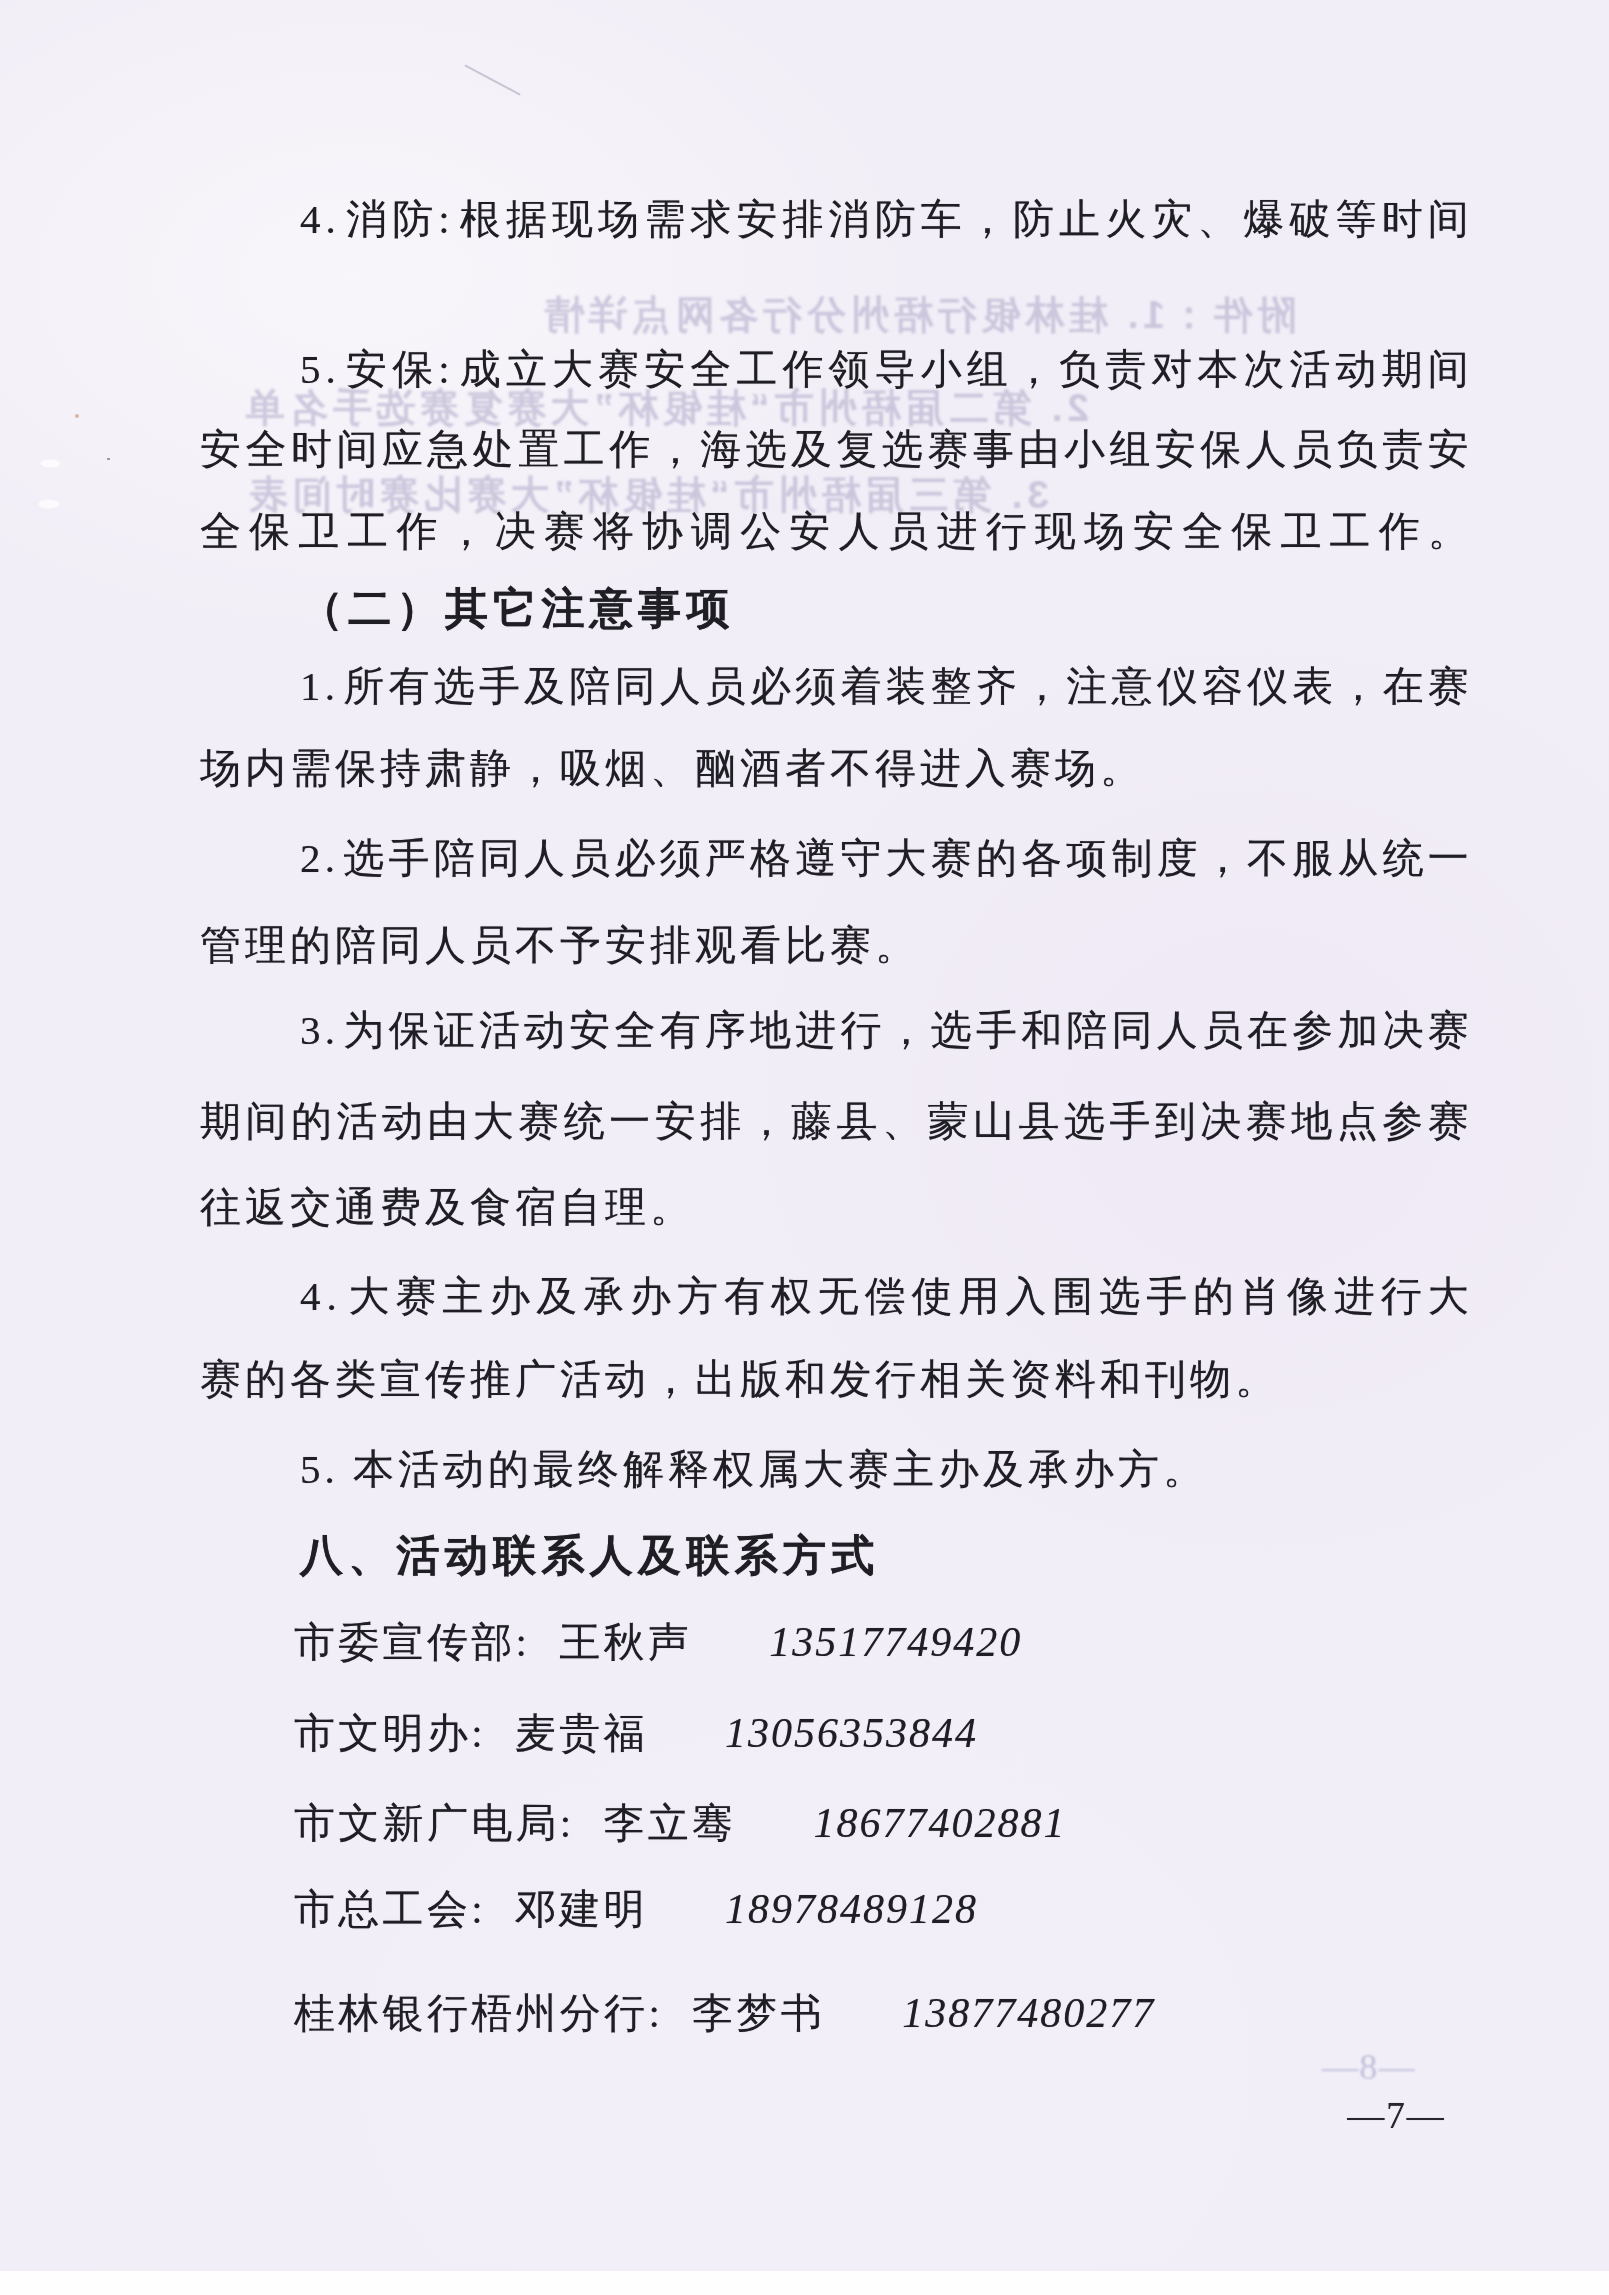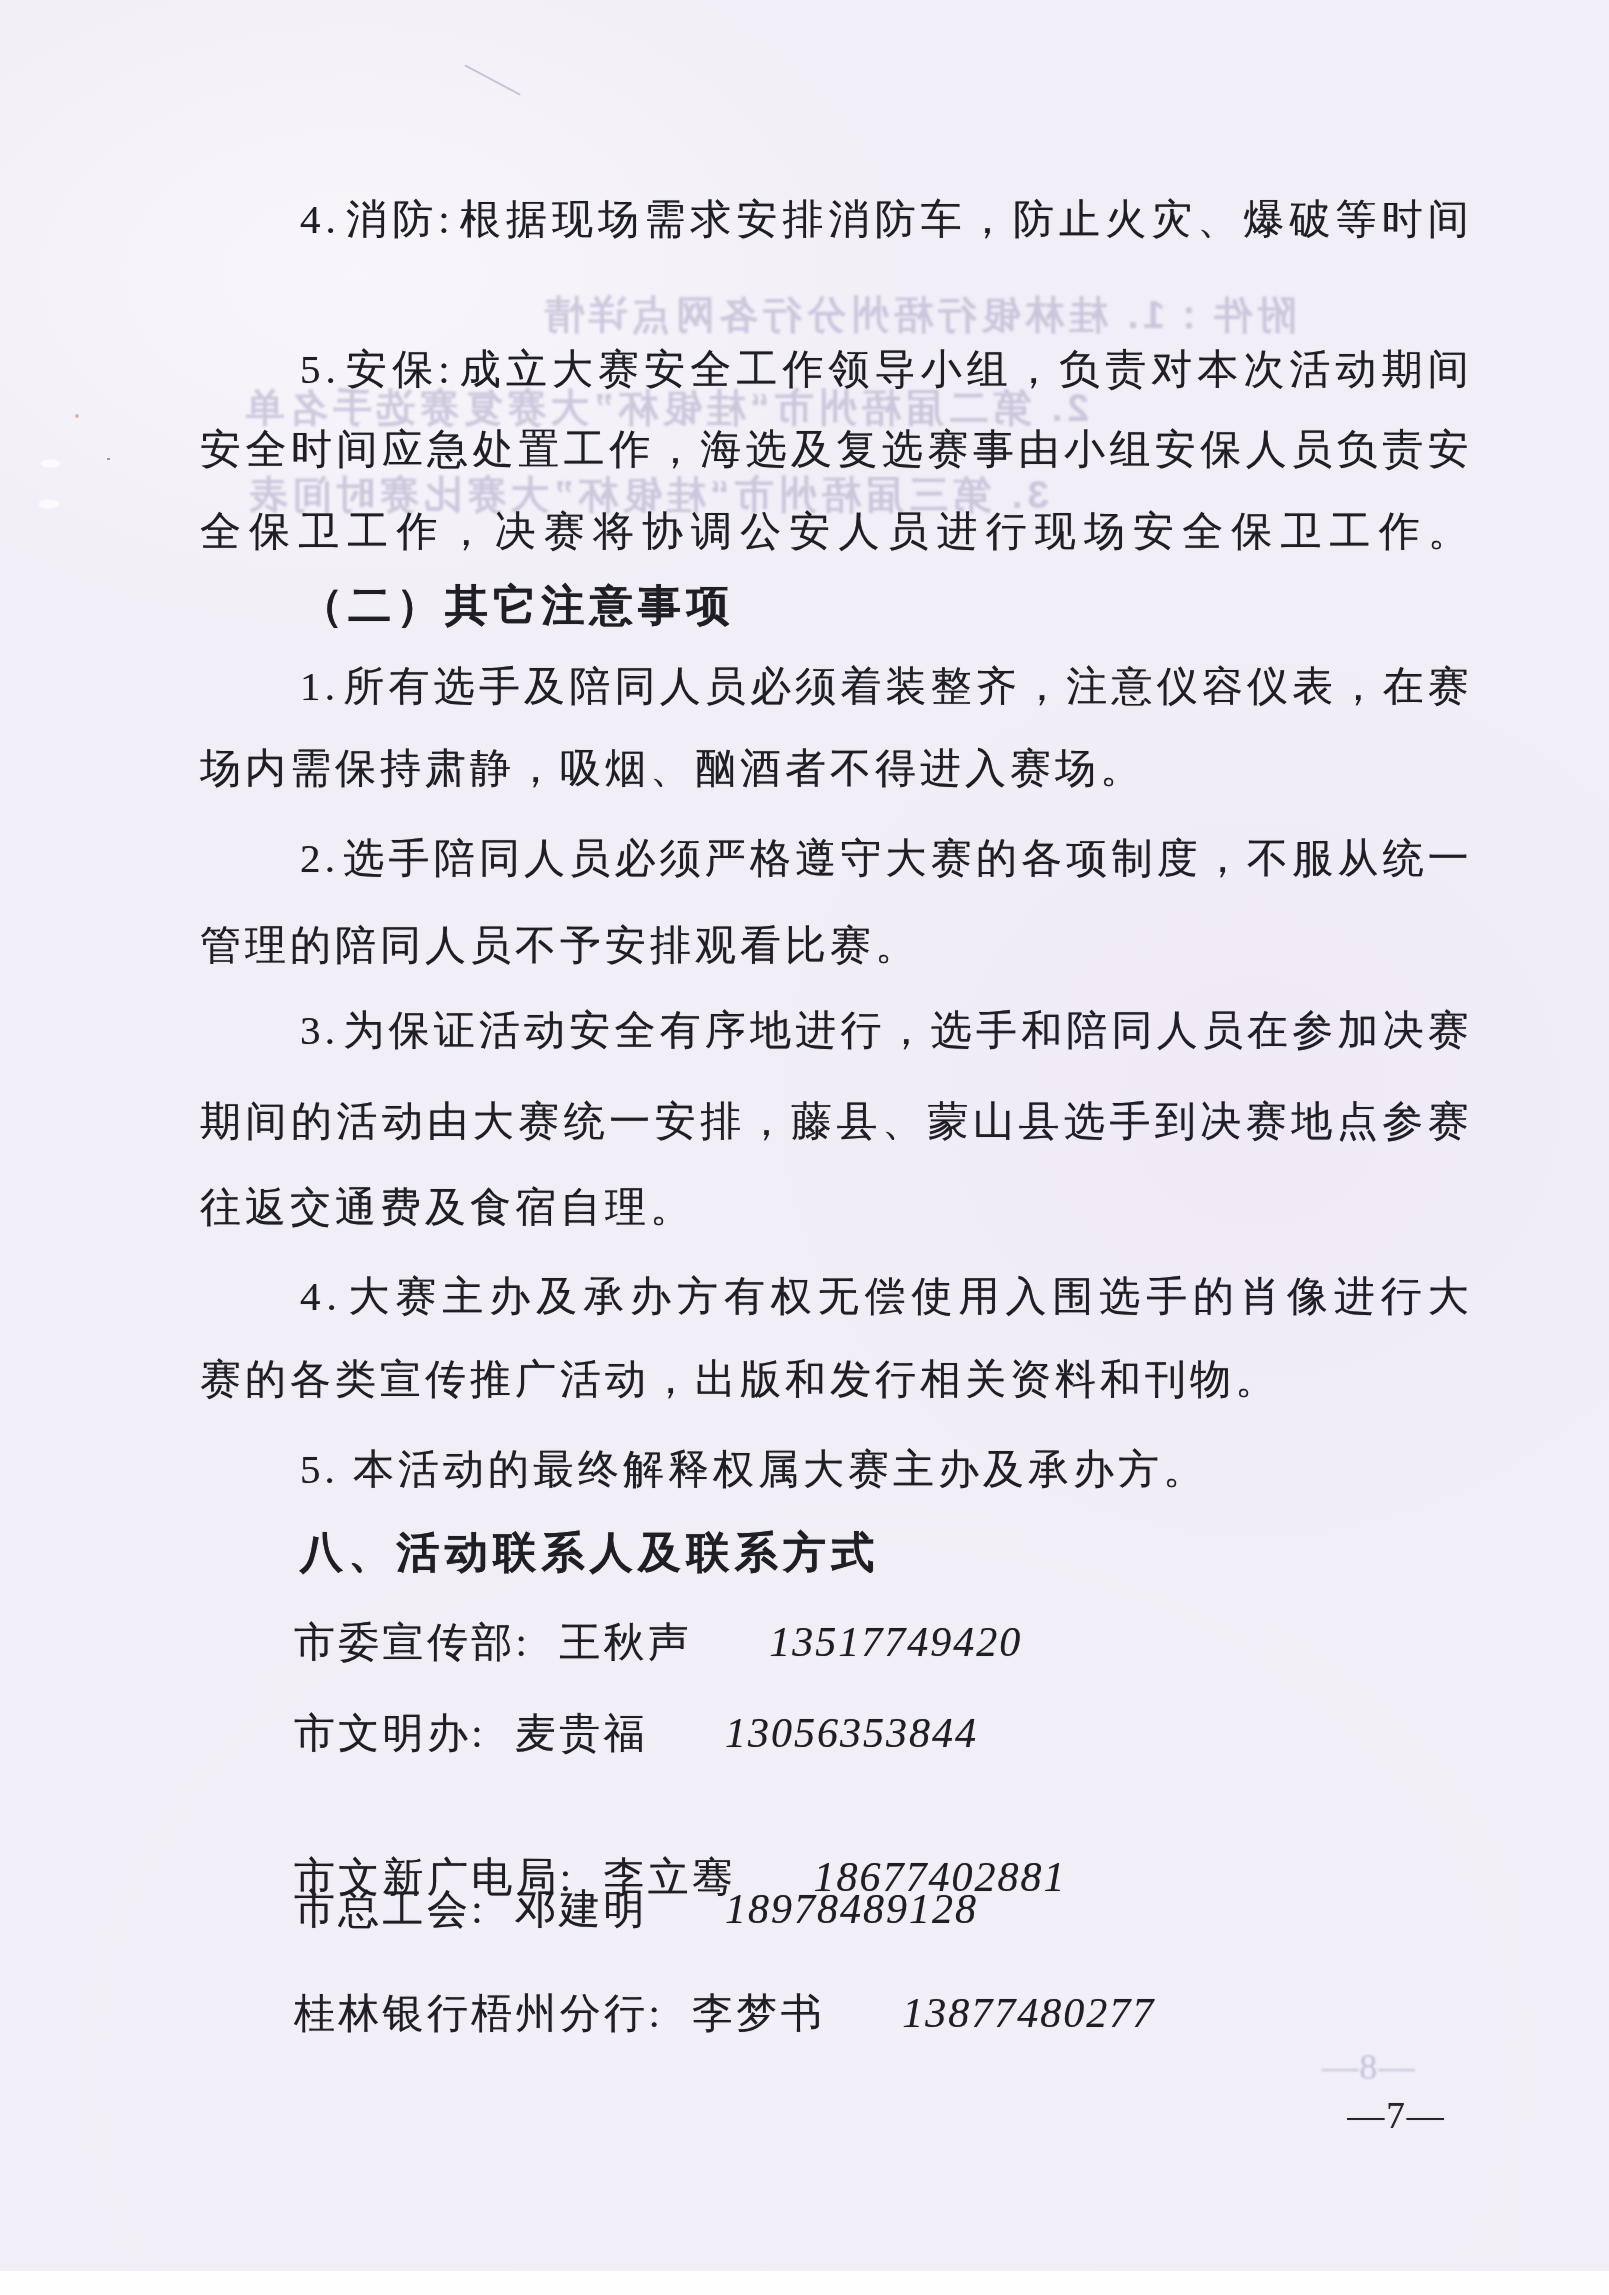--- a/index.html
+++ b/index.html
@@ -23,21 +23,21 @@
     letter-spacing:4px;
     text-shadow:0 0 0.7px rgba(25,25,35,.55);
     box-sizing:border-box;
   }
   .spread{
     display:flex;justify-content:space-between;align-items:center;
     letter-spacing:0;white-space:normal;
   }
   .indent{padding-left:100px;}
   .heading{
-    font-family:Liberation Mono, monospace;
+    font-family:Liberation Serif, serif;
     font-weight:700;font-size:43px;letter-spacing:5.3px;
     text-shadow:0 0 0.7px rgba(10,10,15,.7);
   }
   .contact{position:absolute;left:0;width:1269px;height:83px;line-height:83px;
     font-size:41px;white-space:nowrap;box-sizing:border-box;padding-left:94px;
     text-shadow:0 0 0.7px rgba(25,25,35,.55);}
   .contact .org{letter-spacing:3.3px;}
   .contact .name{margin-left:18.7px;letter-spacing:3.3px;}
   .contact .phone{margin-left:67px;letter-spacing:2px;font-size:42px;font-style:italic;}
   .bleed{
@@ -357,21 +357,21 @@
     <div class="contact" style="top:1601px">
       <span class="org">市委宣传部:</span>
       <span class="name">王秋声</span>
       <span class="phone">13517749420</span>
     </div>
     <div class="contact" style="top:1692px">
       <span class="org">市文明办:</span>
       <span class="name">麦贵福</span>
       <span class="phone">13056353844</span>
     </div>
-    <div class="contact" style="top:1836px">
+    <div class="contact" style="top:1782px">
       <span class="org">市文新广电局:</span>
       <span class="name">李立骞</span>
       <span class="phone">18677402881</span>
     </div>
     <div class="contact" style="top:1868px">
       <span class="org">市总工会:</span>
       <span class="name">邓建明</span>
       <span class="phone">18978489128</span>
     </div>
     <div class="contact" style="top:1972px">

